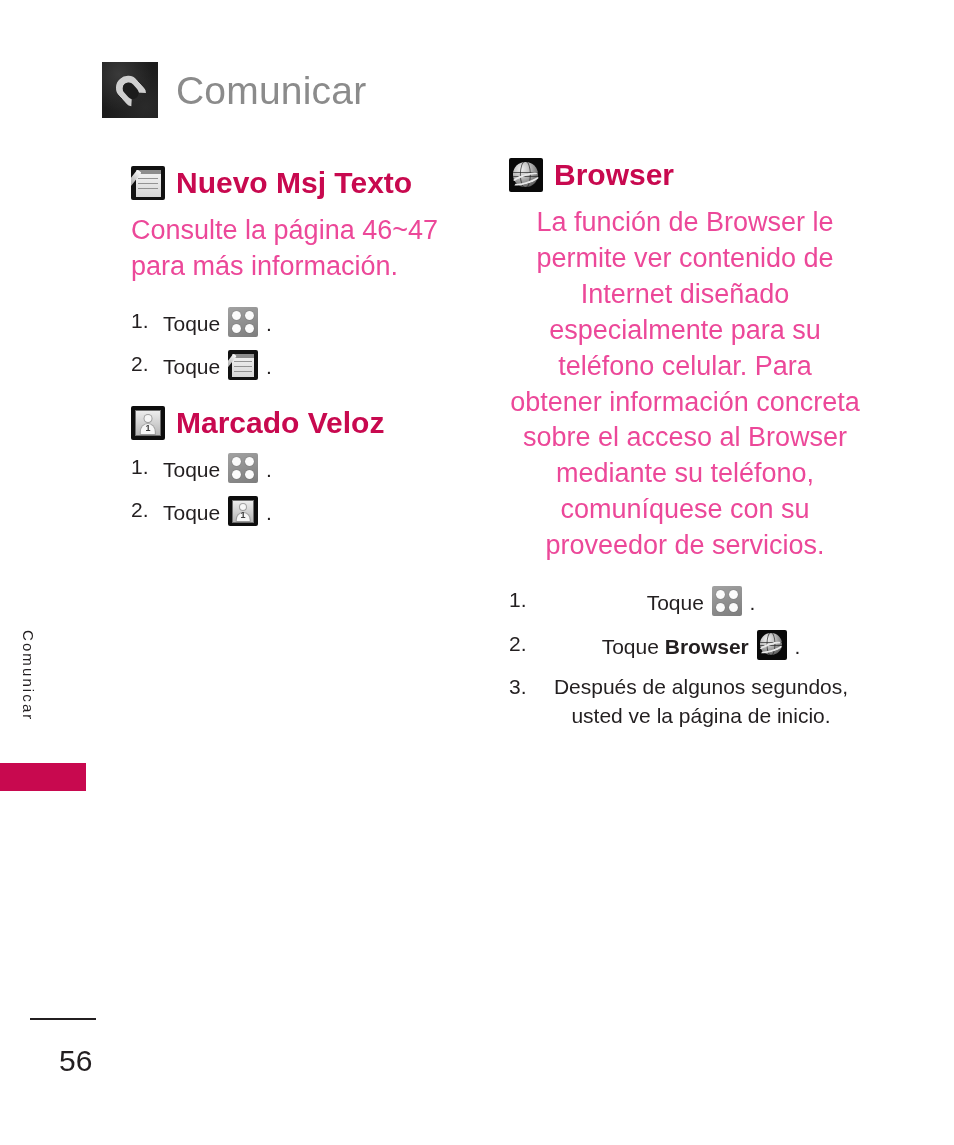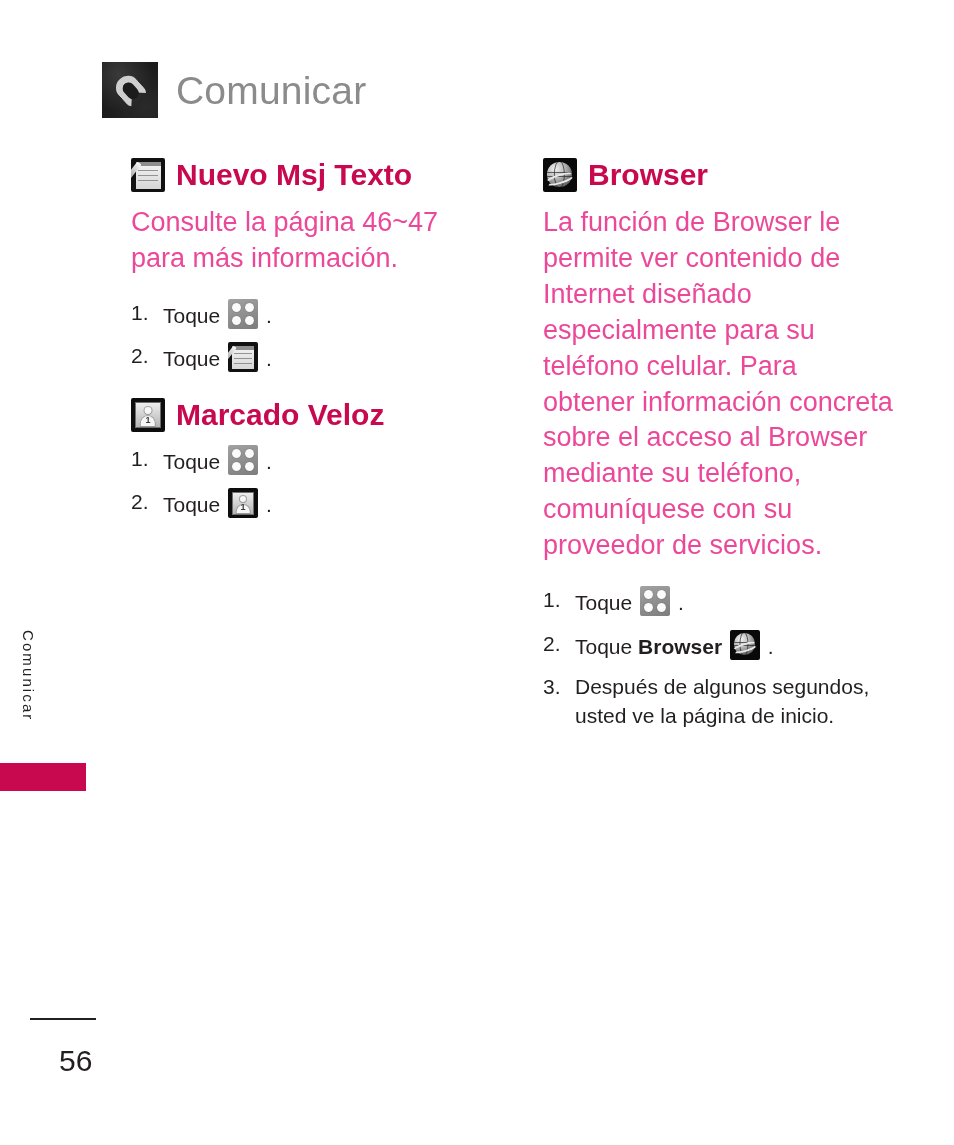--- a/index.html
+++ b/index.html
@@ -102,22 +102,22 @@
   .columns {
     position: absolute;
     left: 0;
     top: 158px;
     width: 954px;
   }
   .col {
     position: absolute;
     top: 0;
   }
-  .col-left  { left: 131px; width: 340px; }
-  .col-right { left: 543px; width: 352px; }
+  .col-left  { left: 131px; width: 340px; margin-top: 8px; }
+  .col-right { left: 509px; width: 352px; text-align: center; }
 
   
   .section-head {
     display: flex;
     align-items: center;
     gap: 11px;
     margin: 0 0 13px 0;
   }
   .section-head .title {
     font-size: 30px;

